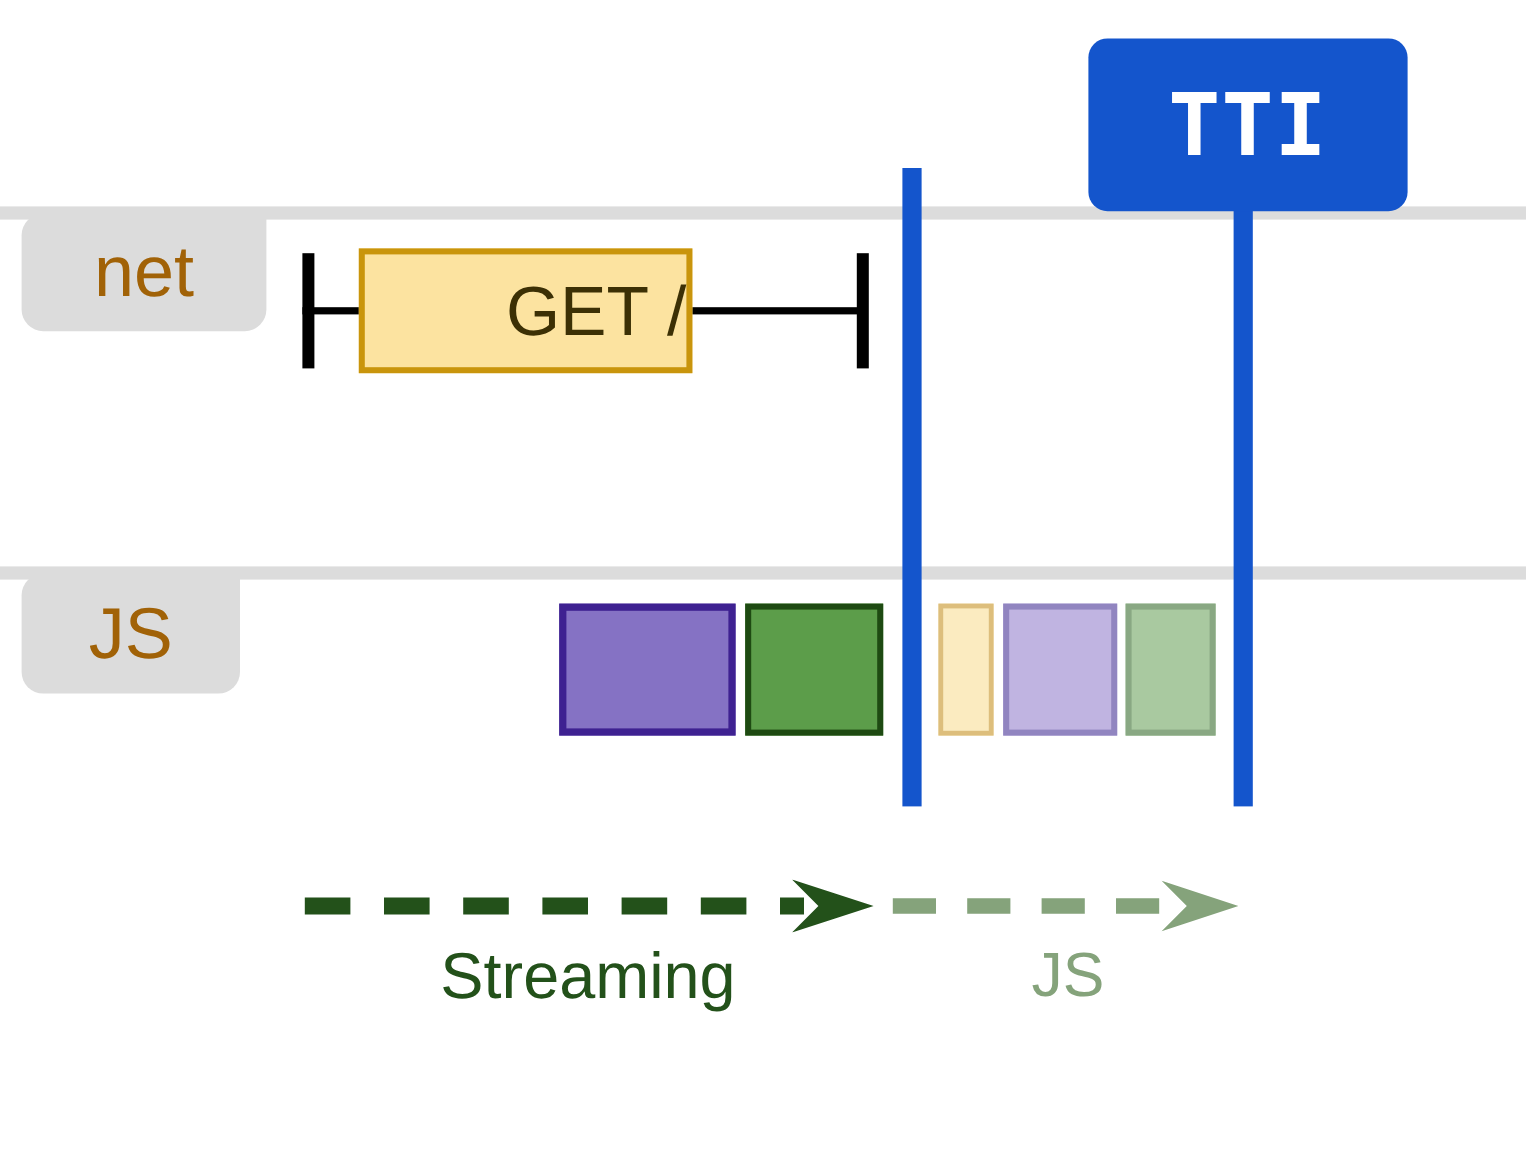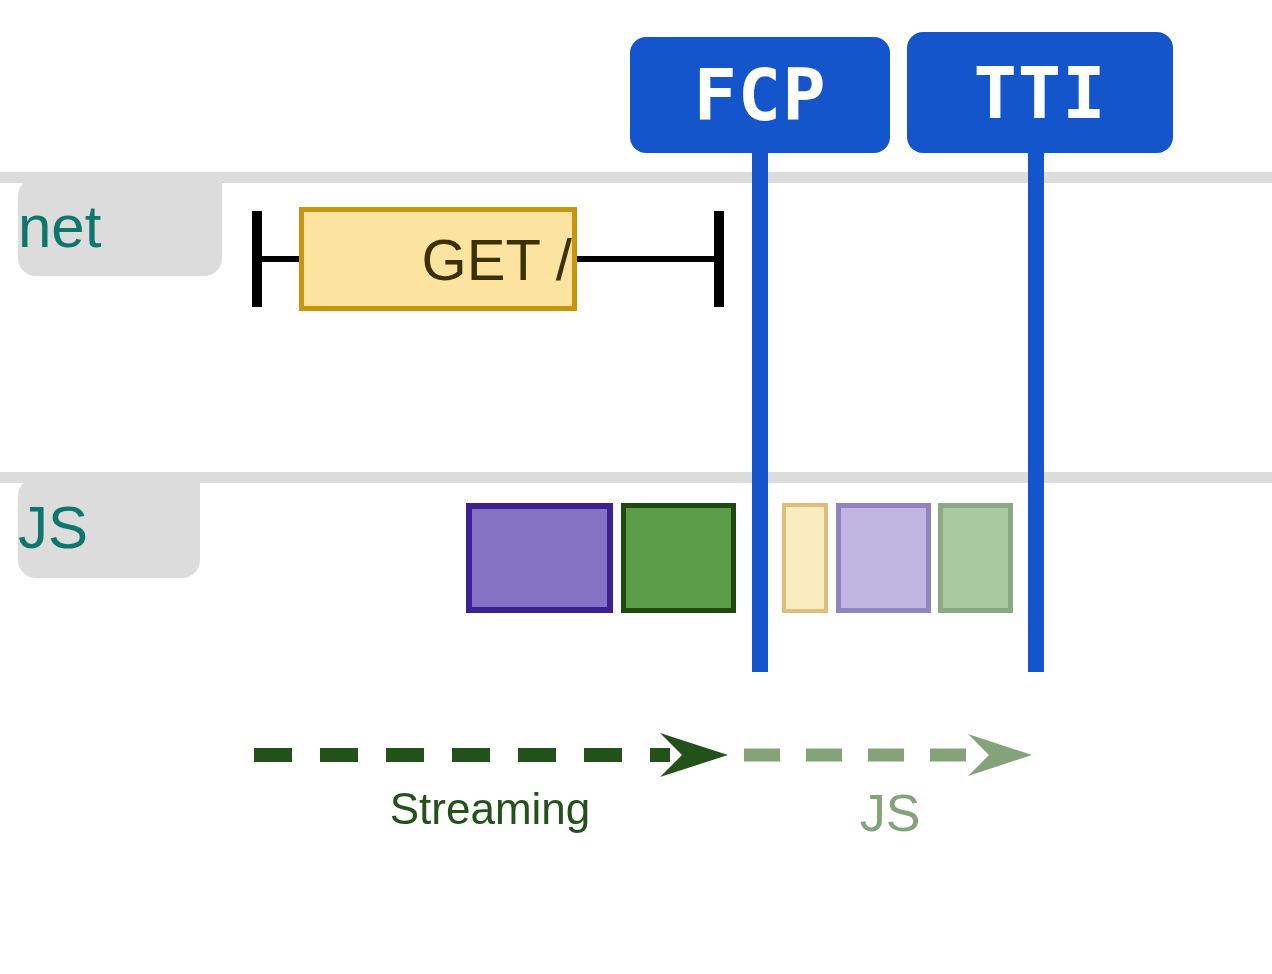--- a/index.html
+++ b/index.html
@@ -29,21 +29,22 @@
   #rule-net { top: 172px; }
   #rule-js  { top: 472px; }
 
   
   .row-pill {
     position: absolute;
     background: #dcdcdc;
     border-radius: 18px;
     display: flex;
     align-items: center;
-    color: #0f766e;
+    justify-content: center;
+    color: #a16207;
     font-weight: 400;
   }
   #pill-net {
     left: 18px;
     top: 178px;
     width: 204px;
     height: 98px;
     font-size: 60px;
     border-top-right-radius: 0;
   }
@@ -74,21 +75,21 @@
     left: 630px;
     top: 37px;
     width: 260px;
     height: 116px;
     font-size: 72px;
   }
   #badge-tti {
     left: 907px;
     top: 32px;
     width: 266px;
-    height: 121px;
+    height: 144px;
     font-size: 72px;
   }
 
   
   .milestone-line {
     position: absolute;
     width: 16px;
     background: #1455CC;
   }
   #line-fcp {
@@ -173,21 +174,21 @@
   
   .phase-caption {
     position: absolute;
     text-align: center;
     line-height: 1.08;
   }
   #caption-streaming {
     left: 240px;
     top: 785px;
     width: 500px;
-    font-size: 44px;
+    font-size: 54px;
     color: #23511A;
   }
   #caption-jsoptional {
     left: 740px;
     top: 785px;
     width: 300px;
     font-size: 52px;
     color: #85A37B;
   }
   .caption-line2 { display: block; }
@@ -219,23 +220,20 @@
 
   <div class="js-block" id="js-block-0"></div>
   <div class="js-block" id="js-block-1"></div>
   <div class="js-block" id="js-block-2"></div>
   <div class="js-block" id="js-block-3"></div>
   <div class="js-block" id="js-block-4"></div>
 
   <div class="milestone-line" id="line-fcp"></div>
   <div class="milestone-line" id="line-tti"></div>
 
-  <div class="milestone-badge" id="badge-fcp">
-    <span>FCP</span>
-  </div>
   <div class="milestone-badge" id="badge-tti">
     <span>TTI</span>
   </div>
 
   <svg class="phase-arrow" id="arrow-streaming" width="490" height="44" viewBox="0 0 490 44">
     <line x1="4" y1="22" x2="420" y2="22" stroke="#23511A" stroke-width="14" stroke-dasharray="38 28" stroke-linecap="butt"></line>
     <path d="M 410 0 L 478 22 L 410 44 L 432 22 Z" fill="#23511A"></path>
   </svg>
 
   <svg class="phase-arrow" id="arrow-jsoptional" width="300" height="44" viewBox="0 0 300 44">

